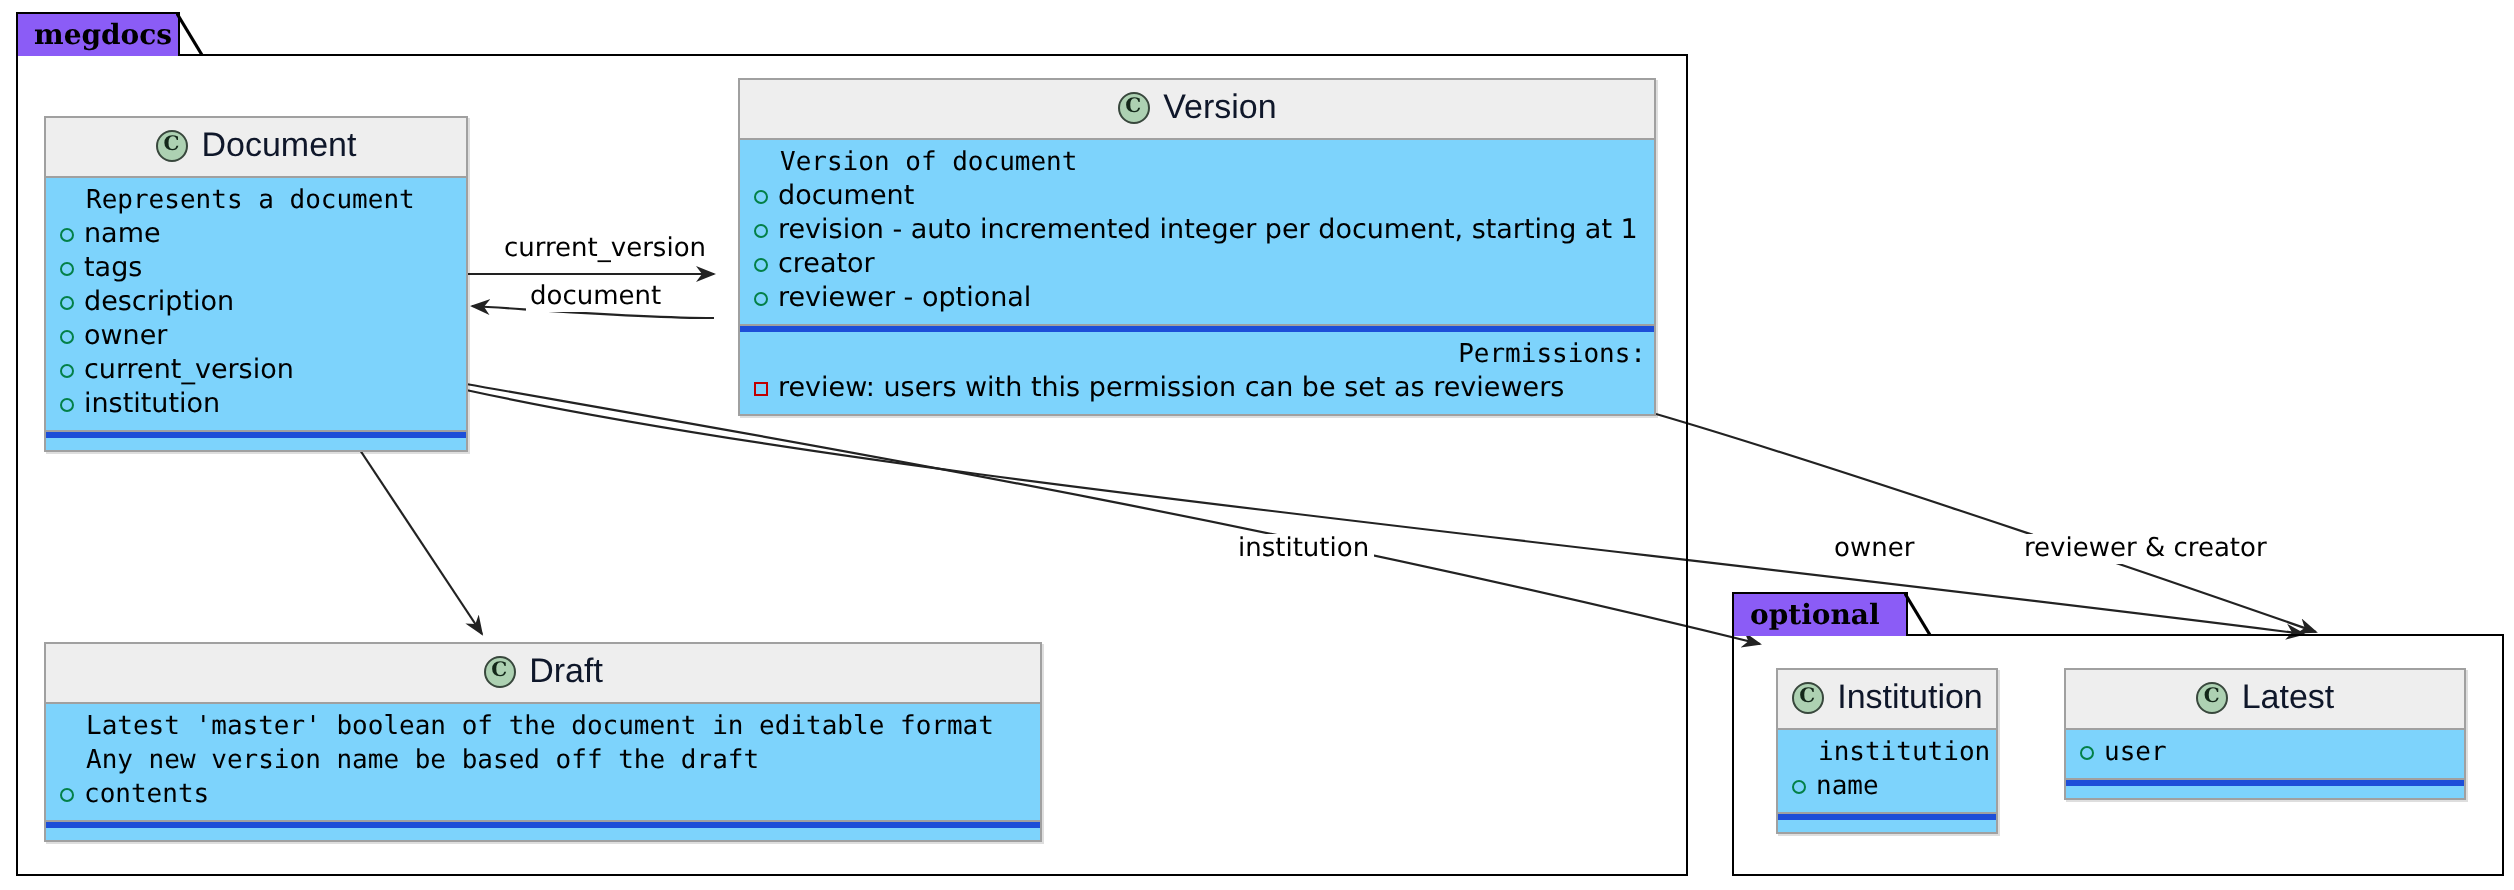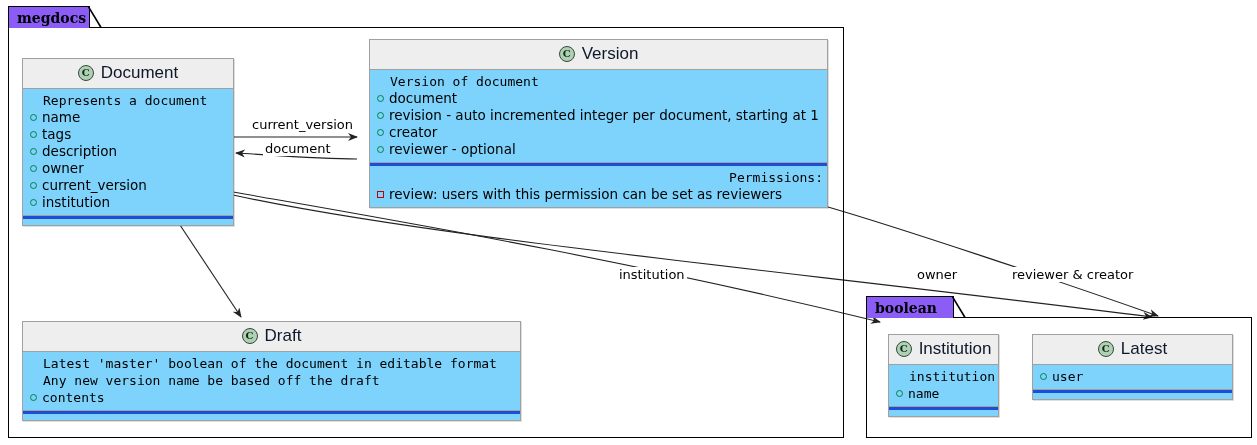--- a/index.html
+++ b/index.html
@@ -219,21 +219,21 @@
       <span>megdocs</span>
     </div>
     <svg class="pkg-tab-slant" style="left:80px;" viewBox="0 0 14 22">
       <path d="M0,0 L13,21.5" stroke="#000000" stroke-width="1.6" fill="none"></path>
     </svg>
     <div class="pkg-body" style="top:21px; width:836px; height:411px;"></div>
   </div>
 
   <div class="package" style="left:866px; top:296px; width:386px; height:142px;">
     <div class="pkg-tab" style="width:88px;">
-      <span>boolean</span>
+      <span>optional</span>
     </div>
     <svg class="pkg-tab-slant" style="left:86px;" viewBox="0 0 14 22">
       <path d="M0,0 L13,21.5" stroke="#000000" stroke-width="1.6" fill="none"></path>
     </svg>
     <div class="pkg-body" style="top:21px; width:386px; height:121px;"></div>
   </div>
 
   <div class="uml-class" style="left:22px; top:58px; width:212px;">
     <div class="uml-head">
       <span class="cls-icon">C</span>

